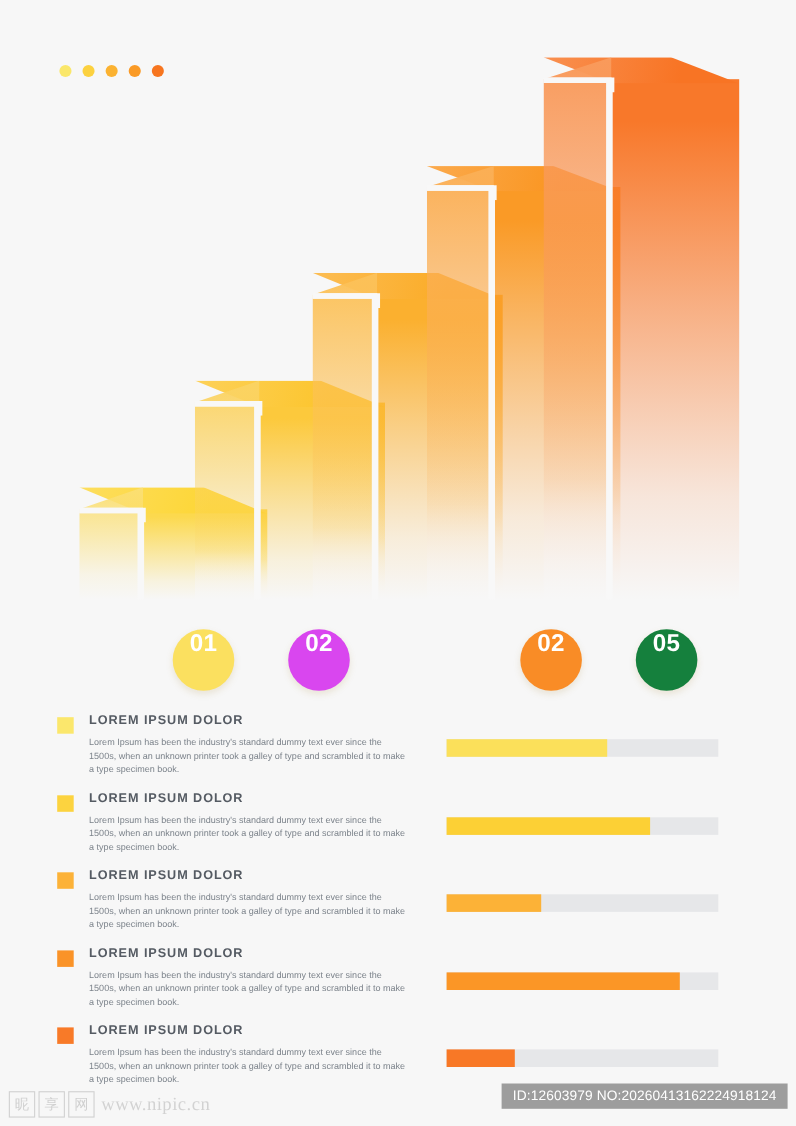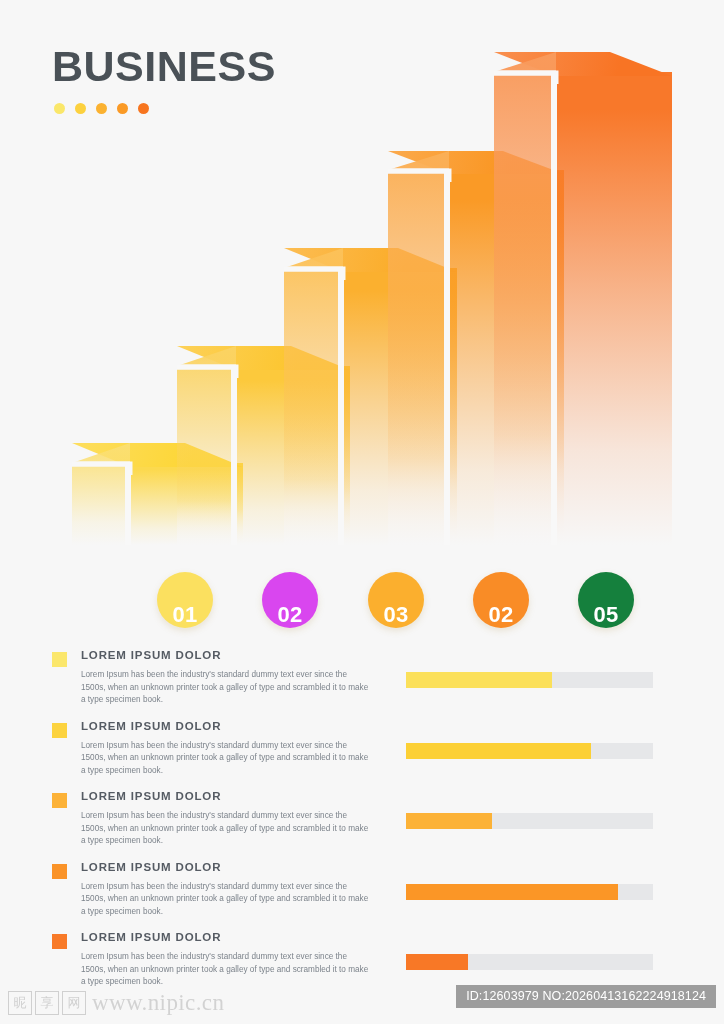--- a/index.html
+++ b/index.html
@@ -94,21 +94,21 @@
   }
   .num-circle {
     position: absolute;
     width: 56px;
     height: 56px;
     border-radius: 50%;
     color: #ffffff;
     font-size: 22px;
     font-weight: bold;
     display: flex;
-    align-items: flex-end;
+    align-items: flex-start;
     justify-content: center;
     letter-spacing: 0.3px;
     box-shadow: 0 3px 7px rgba(170,140,60,0.18);
     font-family: "Liberation Sans", sans-serif;
   }
 
   
   .legend-area {
     position: absolute;
     left: 0;
@@ -183,21 +183,21 @@
     height: 22px;
     border: 1.5px solid #b9b9b9;
     color: #b9b9b9;
     font-size: 13px;
     display: flex;
     align-items: center;
     justify-content: center;
     font-family: "DejaVu Sans", sans-serif;
   }
   .wm-url {
-    font-size: 23px;
+    font-size: 17px;
     color: #bdbdbd;
     font-family: "Liberation Serif", serif;
     letter-spacing: 0.4px;
   }
   .id-badge {
     position: absolute;
     right: 8px;
     bottom: 16px;
     background: #9d9d9d;
     color: #ffffff;
@@ -207,21 +207,20 @@
     letter-spacing: 0.1px;
     white-space: nowrap;
   }
 </style>
 </head>
 <body>
 
 <div id="page">
 
   <div class="title-block">
-    <div class="title-main">BUSINESS</div>
     <div class="dot-row" id="dot-row">
         <span class="dot" style="background: rgb(250, 231, 106);"></span>
         <span class="dot" style="background: rgb(252, 209, 63);"></span>
         <span class="dot" style="background: rgb(251, 178, 49);"></span>
         <span class="dot" style="background: rgb(250, 154, 38);"></span>
         <span class="dot" style="background: rgb(247, 117, 31);"></span>
       </div>
   </div>
 
   <div class="chart-area" id="chart-area">
@@ -272,23 +271,20 @@
       </svg>
     </div>
 
   <div class="circles-row" id="circles-row">
       <div class="num-circle" style="left: 157px; top: 14px; background: rgb(251, 224, 95);">
         <span>01</span>
       </div>
       <div class="num-circle" style="left: 262px; top: 14px; background: #d946ef;">
         <span>02</span>
       </div>
-      <div class="num-circle" style="left: 368px; top: 14px; background: rgb(251, 175, 46);">
-        <span>03</span>
-      </div>
       <div class="num-circle" style="left: 473px; top: 14px; background: rgb(249, 140, 38);">
         <span>02</span>
       </div>
       <div class="num-circle" style="left: 578px; top: 14px; background: #15803d;">
         <span>05</span>
       </div>
     </div>
 
   <div class="legend-area" id="legend-area">
       <div class="legend-row" style="top: 0px;">

